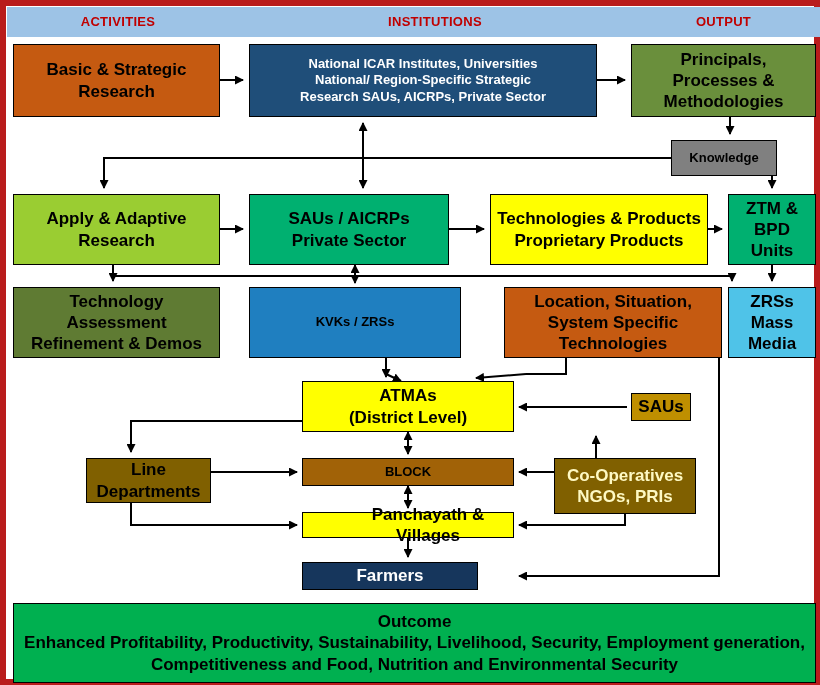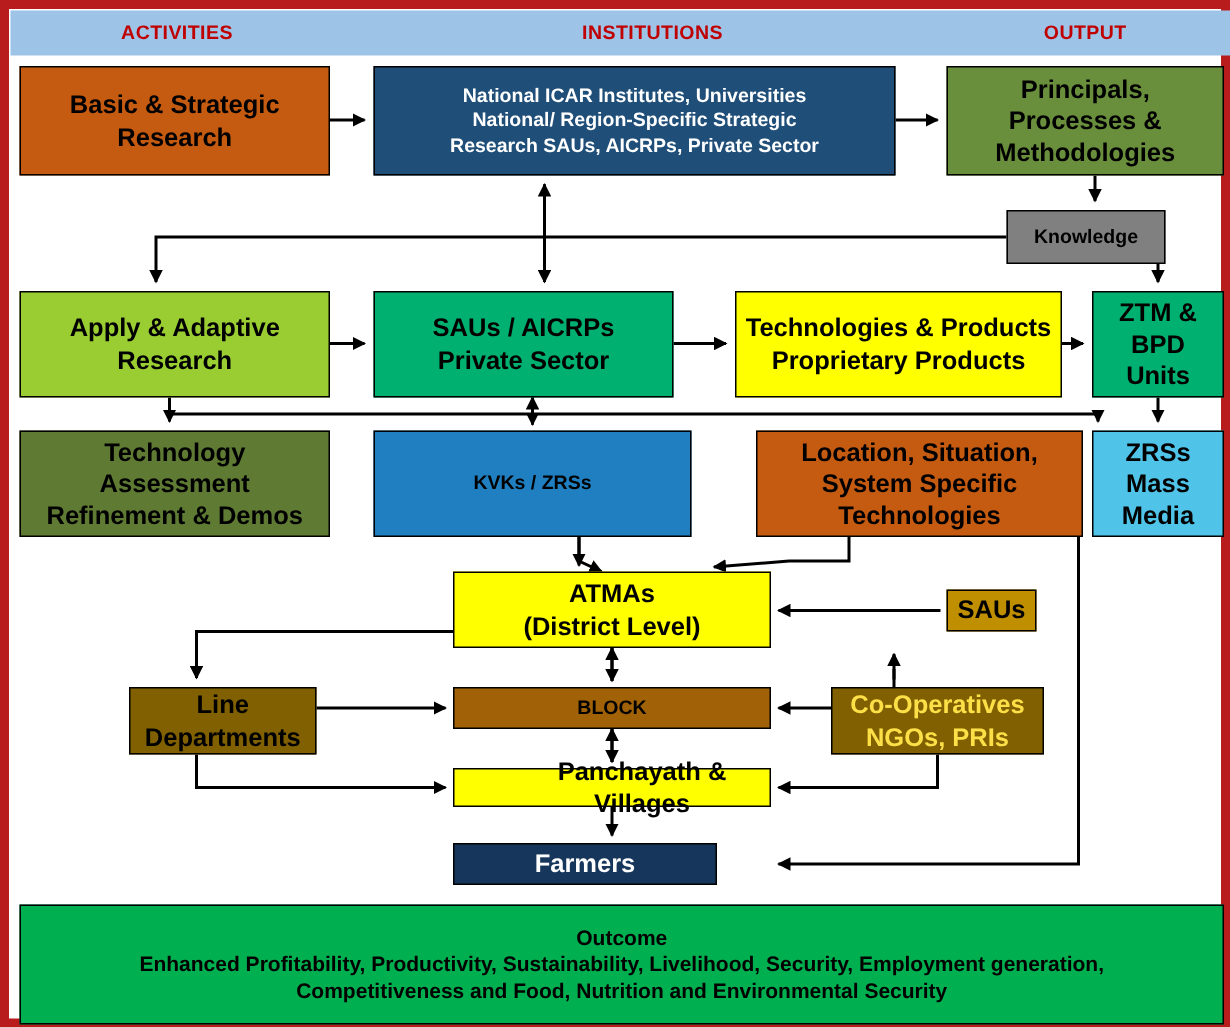--- a/index.html
+++ b/index.html
@@ -193,32 +193,32 @@
 
   <div class="box" style="left:80px;top:452px;width:125px;height:45px;background:#806000;color:#000;">
     <span>Line
 Departments</span>
   </div>
 
   <div class="box" style="left:296px;top:452px;width:212px;height:28px;background:#a16207;color:#000;font-size:13px;">
     <span>BLOCK</span>
   </div>
 
-  <div class="box" style="left:548px;top:452px;width:142px;height:45px;background:#806000;color:#fde047;">
+  <div class="box" style="left:548px;top:452px;width:142px;height:56px;background:#806000;color:#fef9c3;">
     <span>Co-Operatives
 NGOs, PRIs</span>
   </div>
 
   <div class="box" style="left:296px;top:506px;width:212px;height:26px;background:#ffff00;color:#000;padding-left:44px;">
     <span>Panchayath &amp; Villages</span>
   </div>
 
   <div class="box" style="left:296px;top:556px;width:176px;height:28px;background:#16365c;color:#fff;font-size:17px;">
     <span>Farmers</span>
   </div>
 
-  <div class="box" style="left:7px;top:597px;width:803px;height:80px;background:#00b050;color:#000;font-size:14px;">
+  <div class="box" style="left:7px;top:597px;width:803px;height:80px;background:#00b050;color:#000;font-size:17px;">
     <span>Outcome
 Enhanced Profitability, Productivity, Sustainability, Livelihood, Security, Employment generation,
 Competitiveness and Food, Nutrition and Environmental Security</span>
   </div>
 
 </div>
 
 </body></html>

